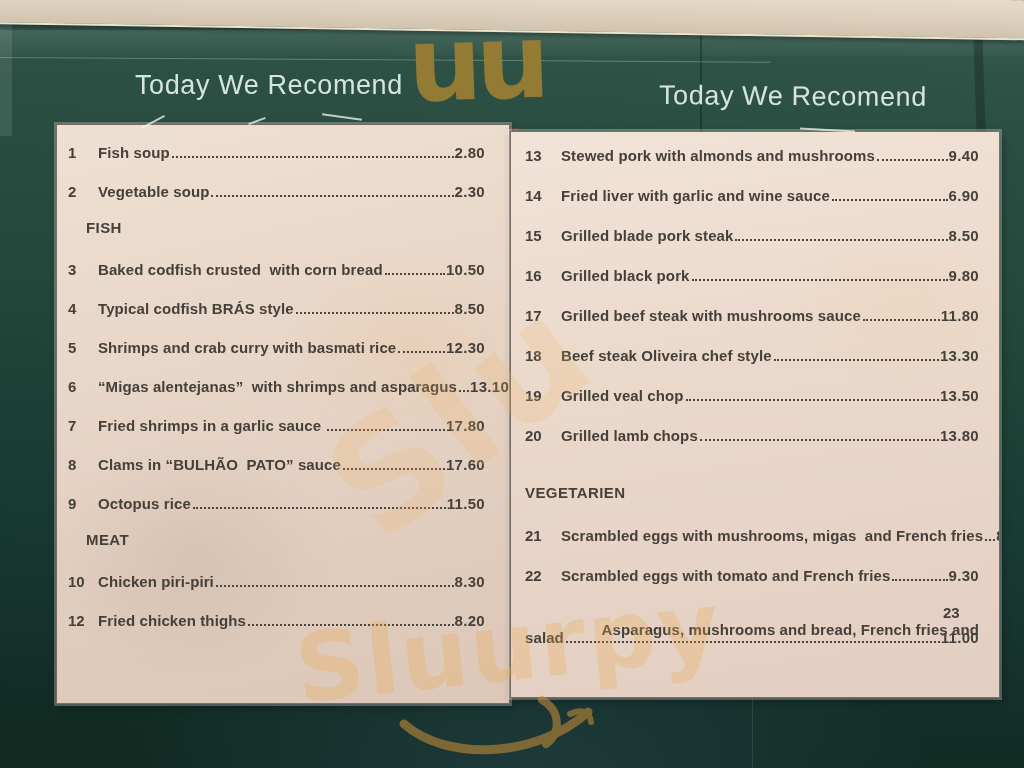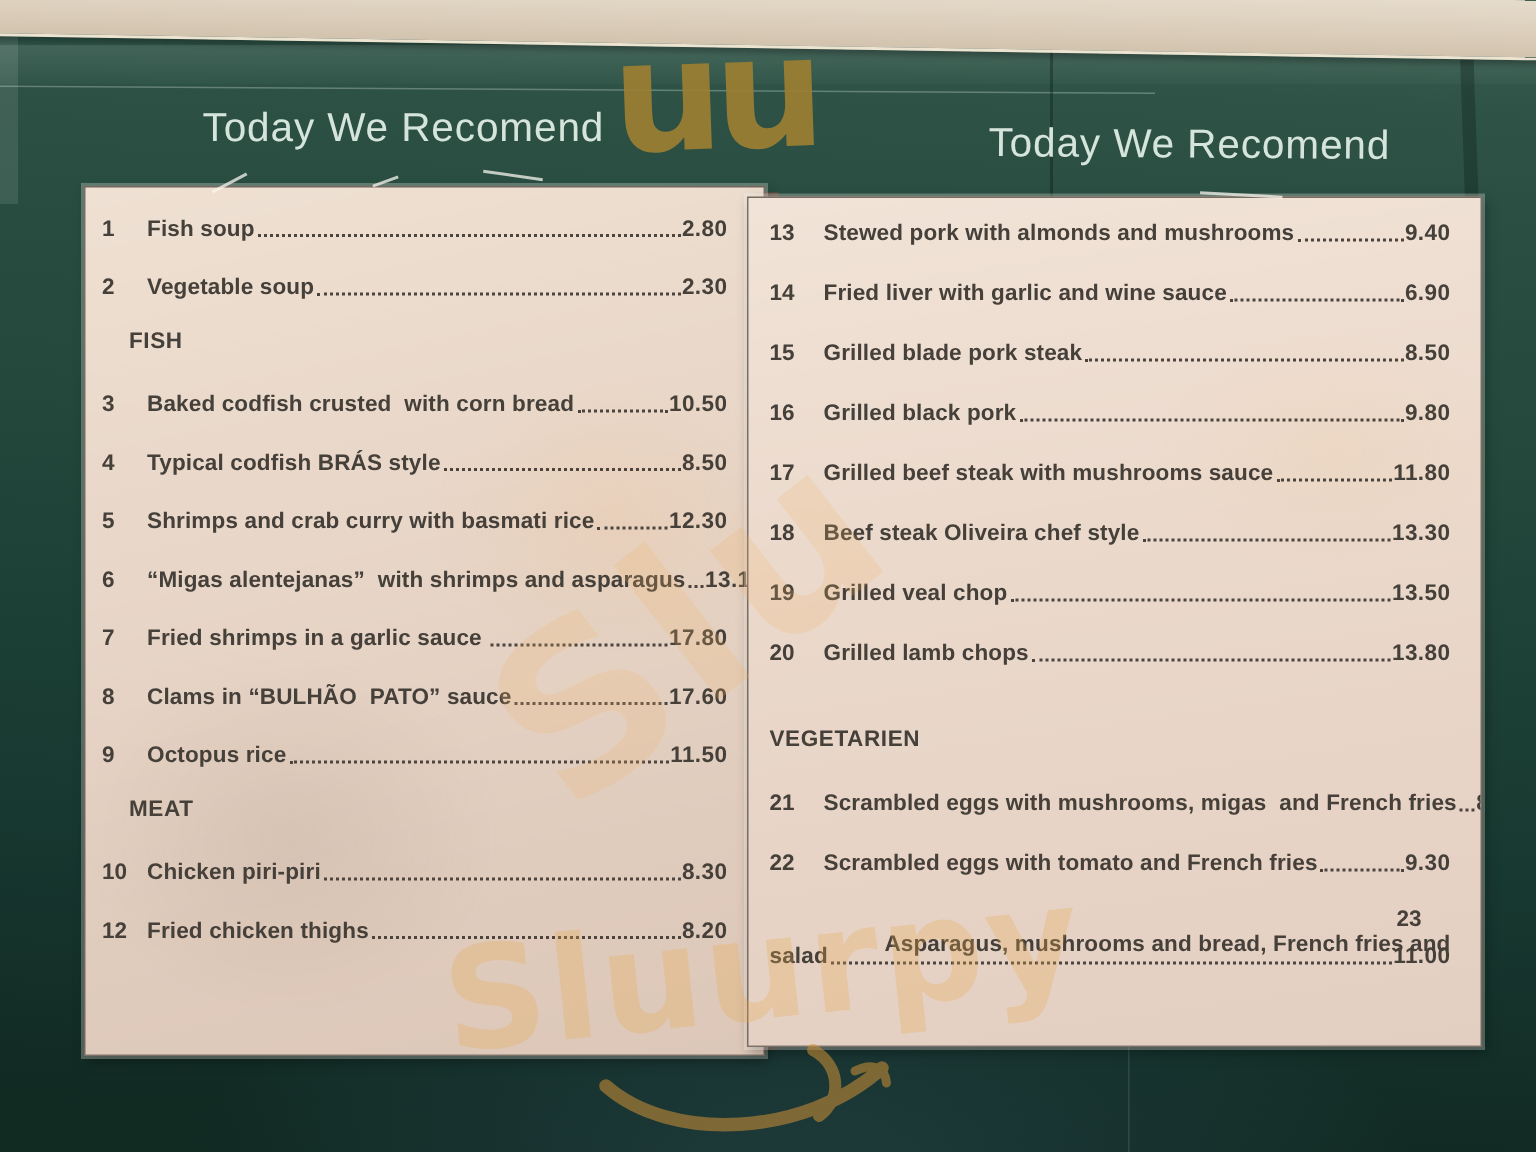--- a/index.html
+++ b/index.html
@@ -37,21 +37,21 @@
   .menu-header.right{left:659px;top:81px;transform:rotate(0.4deg);}
 
   
   .paper{position:absolute;z-index:2;border:1px solid rgba(62,52,46,0.65);
     box-shadow:0 0 0 2px rgba(250,248,240,0.28),2px 3px 8px rgba(0,0,0,0.35);}
   .paper-left{left:56px;top:124px;width:452px;height:578px;
     background:
       radial-gradient(ellipse 40% 25% at 78% 38%, rgba(235,175,110,0.14), rgba(0,0,0,0) 70%),
       radial-gradient(ellipse 45% 30% at 30% 75%, rgba(120,95,75,0.10), rgba(0,0,0,0) 70%),
       linear-gradient(168deg,#eee0d2 0%,#e8d6c8 40%,#e0ccbd 75%,#dcc7b8 100%);}
-  .paper-right{left:498px;top:131px;width:488px;height:565px;
+  .paper-right{left:510px;top:131px;width:488px;height:565px;
     background:
       radial-gradient(ellipse 35% 20% at 80% 30%, rgba(240,190,130,0.12), rgba(0,0,0,0) 70%),
       linear-gradient(172deg,#f1e3d7 0%,#ead8ca 45%,#e3cfc1 100%);}
   .seam{position:absolute;left:505px;top:128px;width:14px;height:572px;z-index:1;
     background:linear-gradient(180deg,#5a4c40,#463a30 40%,#352c24);}
 
   
   .col{position:relative;width:100%;height:100%;box-sizing:border-box;overflow:hidden;}
   .col-left{padding:16px 24px 0 11px;}
   .col-right{padding:12px 20px 0 14px;}

